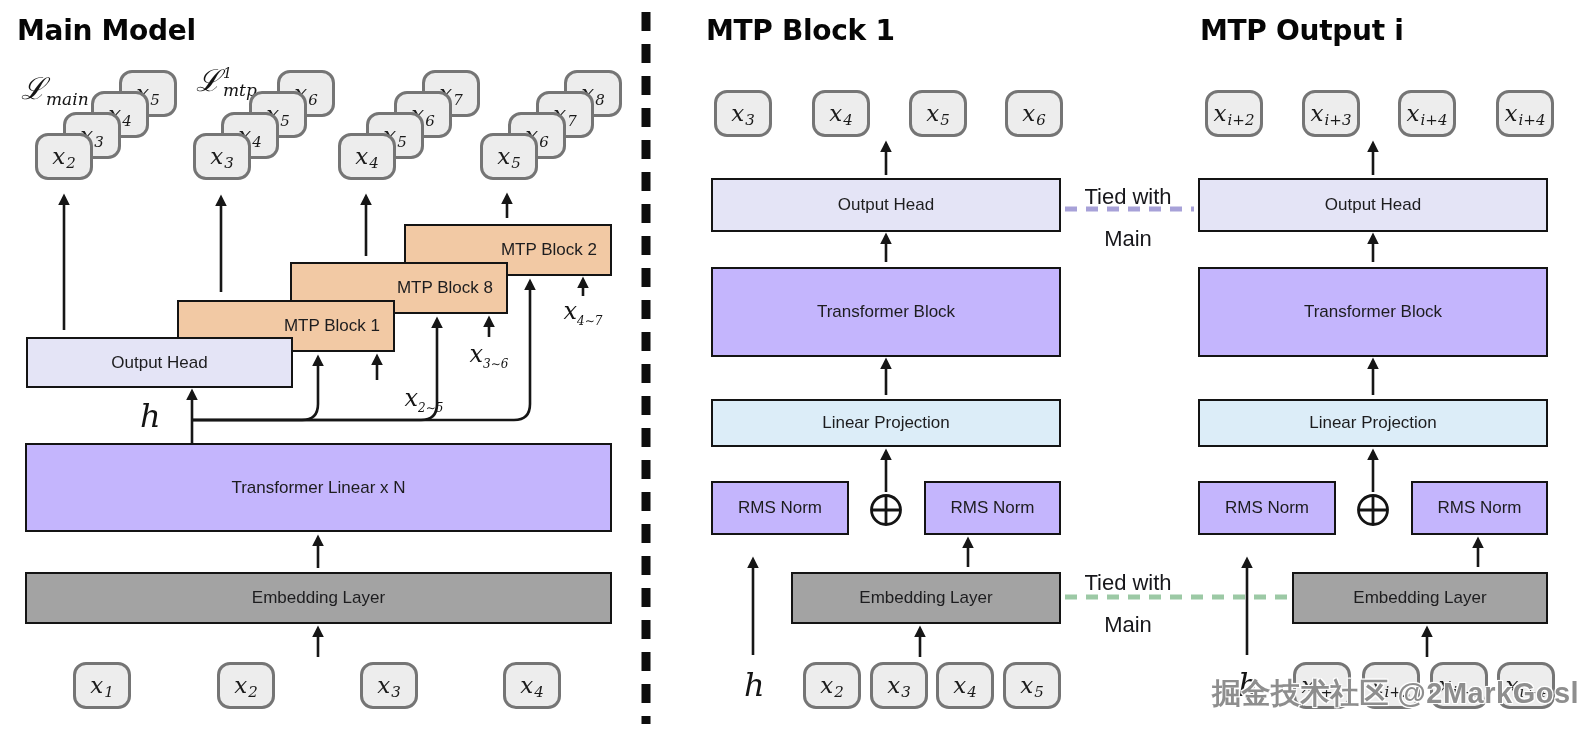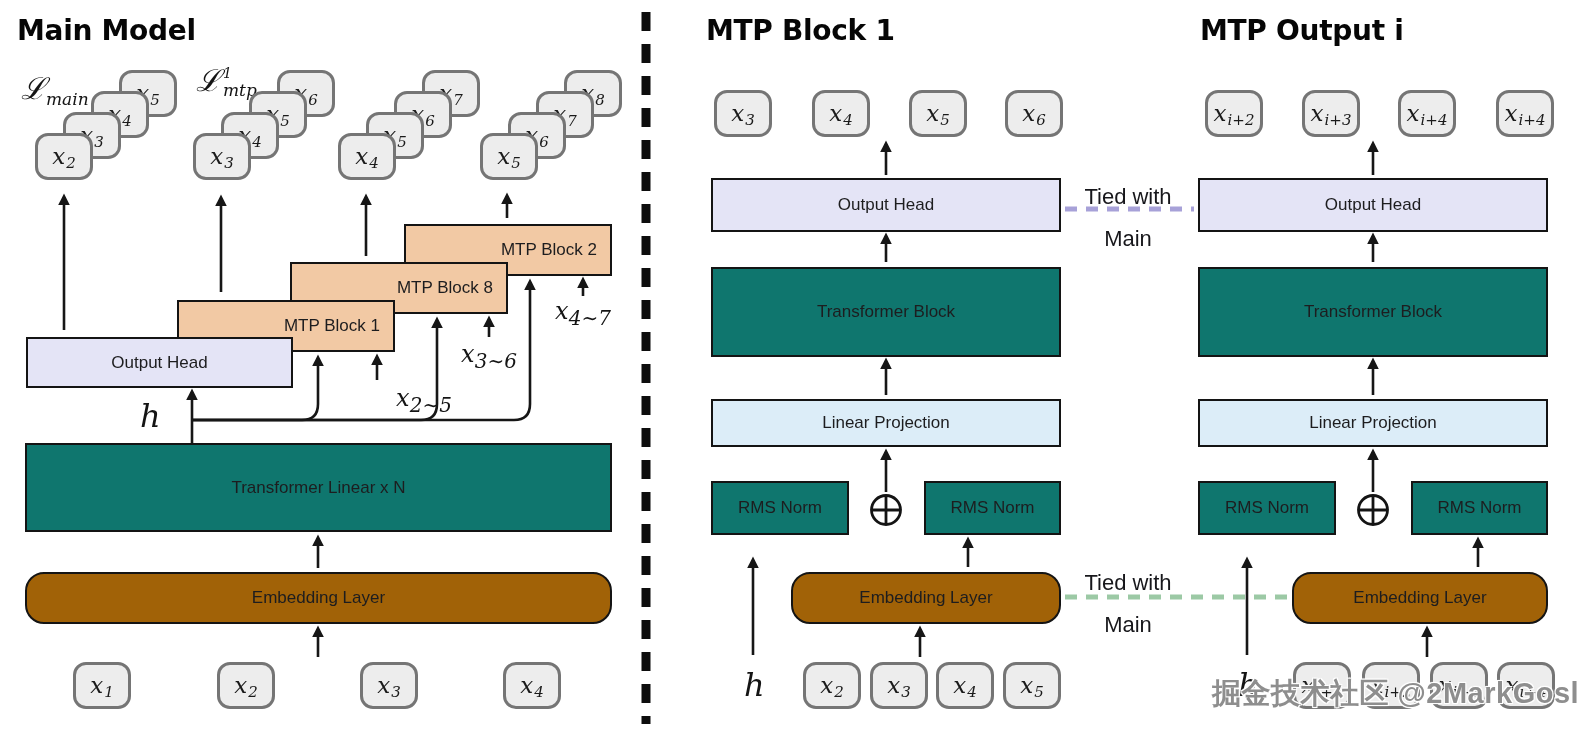--- a/index.html
+++ b/index.html
@@ -4,39 +4,39 @@
 <style>
   html,body{margin:0;padding:0;background:#fff;}
   .canvas{position:relative;width:1578px;height:732px;background:#ffffff;overflow:hidden;
           font-family:"Liberation Sans",sans-serif;}
   .title{position:absolute;font-family:"DejaVu Sans",sans-serif;font-weight:900;
          font-size:28px;letter-spacing:-0.3px;color:#060606;white-space:nowrap;}
   .box{position:absolute;box-sizing:border-box;border:2.5px solid #141414;display:flex;
        align-items:center;justify-content:center;font-size:17px;color:#1d1d1f;white-space:nowrap;}
   .peach{background:#f2c9a4;}
   .lav{background:#e4e4f6;}
-  .ivory{background:#0f766e;}
-  .greenish{background:#a16207;border-radius:19px;}
+  .ivory{background:#c4b5fd;}
+  .greenish{background:#a3a3a3;}
   .blue{background:#dcedf8;}
   .rightalign{justify-content:flex-end;padding-right:13px;}
   .chip{position:absolute;width:58px;height:47px;box-sizing:border-box;background:#ededed;
         border:3px solid #757575;border-radius:13px;display:flex;align-items:center;
         justify-content:center;font-family:"DejaVu Serif",serif;font-style:italic;color:#1a1a1a;}
   .cb{font-size:23px;line-height:1;}
   .cs{font-size:15px;line-height:1;display:inline-block;transform:translateY(7px);margin-left:1px;}
   .mathlab{position:absolute;font-family:"DejaVu Serif",serif;font-style:italic;color:#141414;white-space:nowrap;}
   .lsym{font-size:30px;line-height:1;}
   .lsubm{font-size:17px;display:inline-block;transform:translateY(6px);}
   .lstack{display:inline-flex;flex-direction:column;align-items:flex-start;margin-left:2px;vertical-align:top;}
   .lsup{font-size:14px;line-height:1;}
   .lsub{font-size:17px;line-height:1;margin-top:2px;}
   .hlab{font-size:32px;}
   .blab{position:absolute;transform:translateX(-50%);font-family:"DejaVu Serif",serif;
         font-style:italic;font-size:24px;color:#141414;white-space:nowrap;}
-  .bs{font-size:20px;display:inline-block;transform:translateY(6px);}
+  .bs{font-size:12px;display:inline-block;transform:translateY(6px);}
   .tied{position:absolute;text-align:center;font-size:22px;line-height:42px;color:#17171b;}
   .overlay{position:absolute;left:0;top:0;pointer-events:none;}
   .watermark{position:absolute;left:1212px;top:674px;font-size:29px;font-weight:700;
              color:#8e8e8e;white-space:nowrap;letter-spacing:0.5px;z-index:60;
              text-shadow:-1px -1px 0 #fff,1px -1px 0 #fff,-1px 1px 0 #fff,1px 1px 0 #fff,0 0 3px #fff;}
 </style>
 </head>
 <body>
 
 <div class="canvas">

